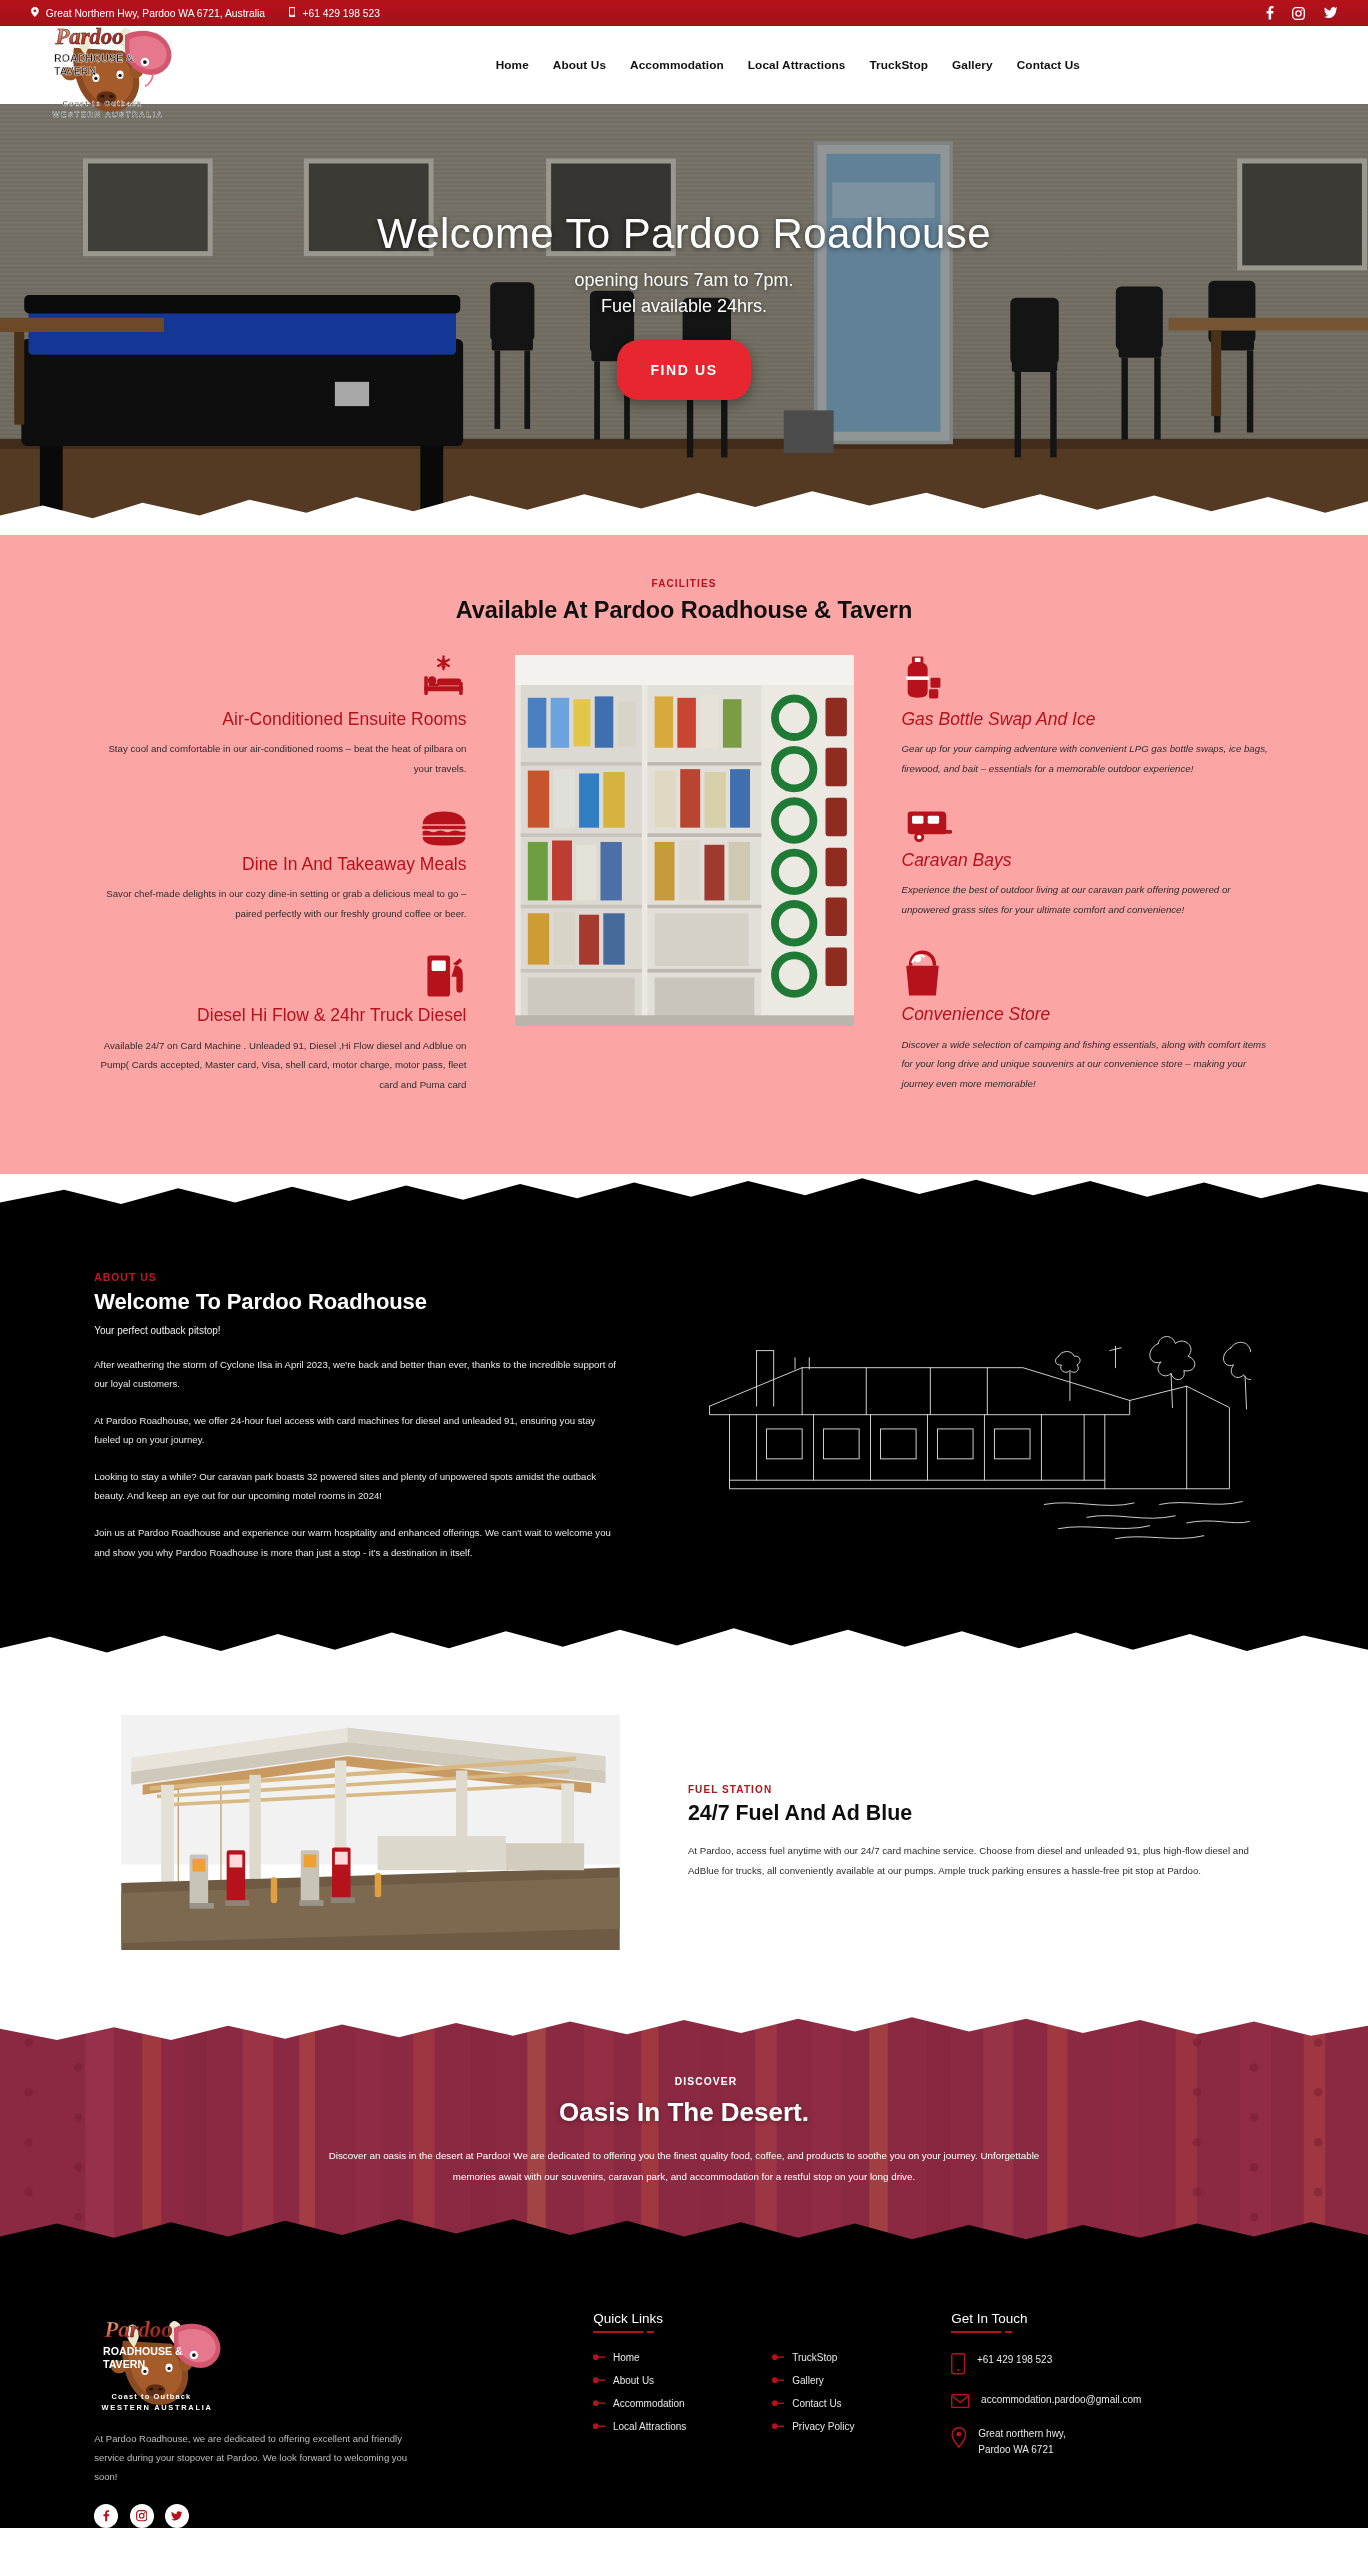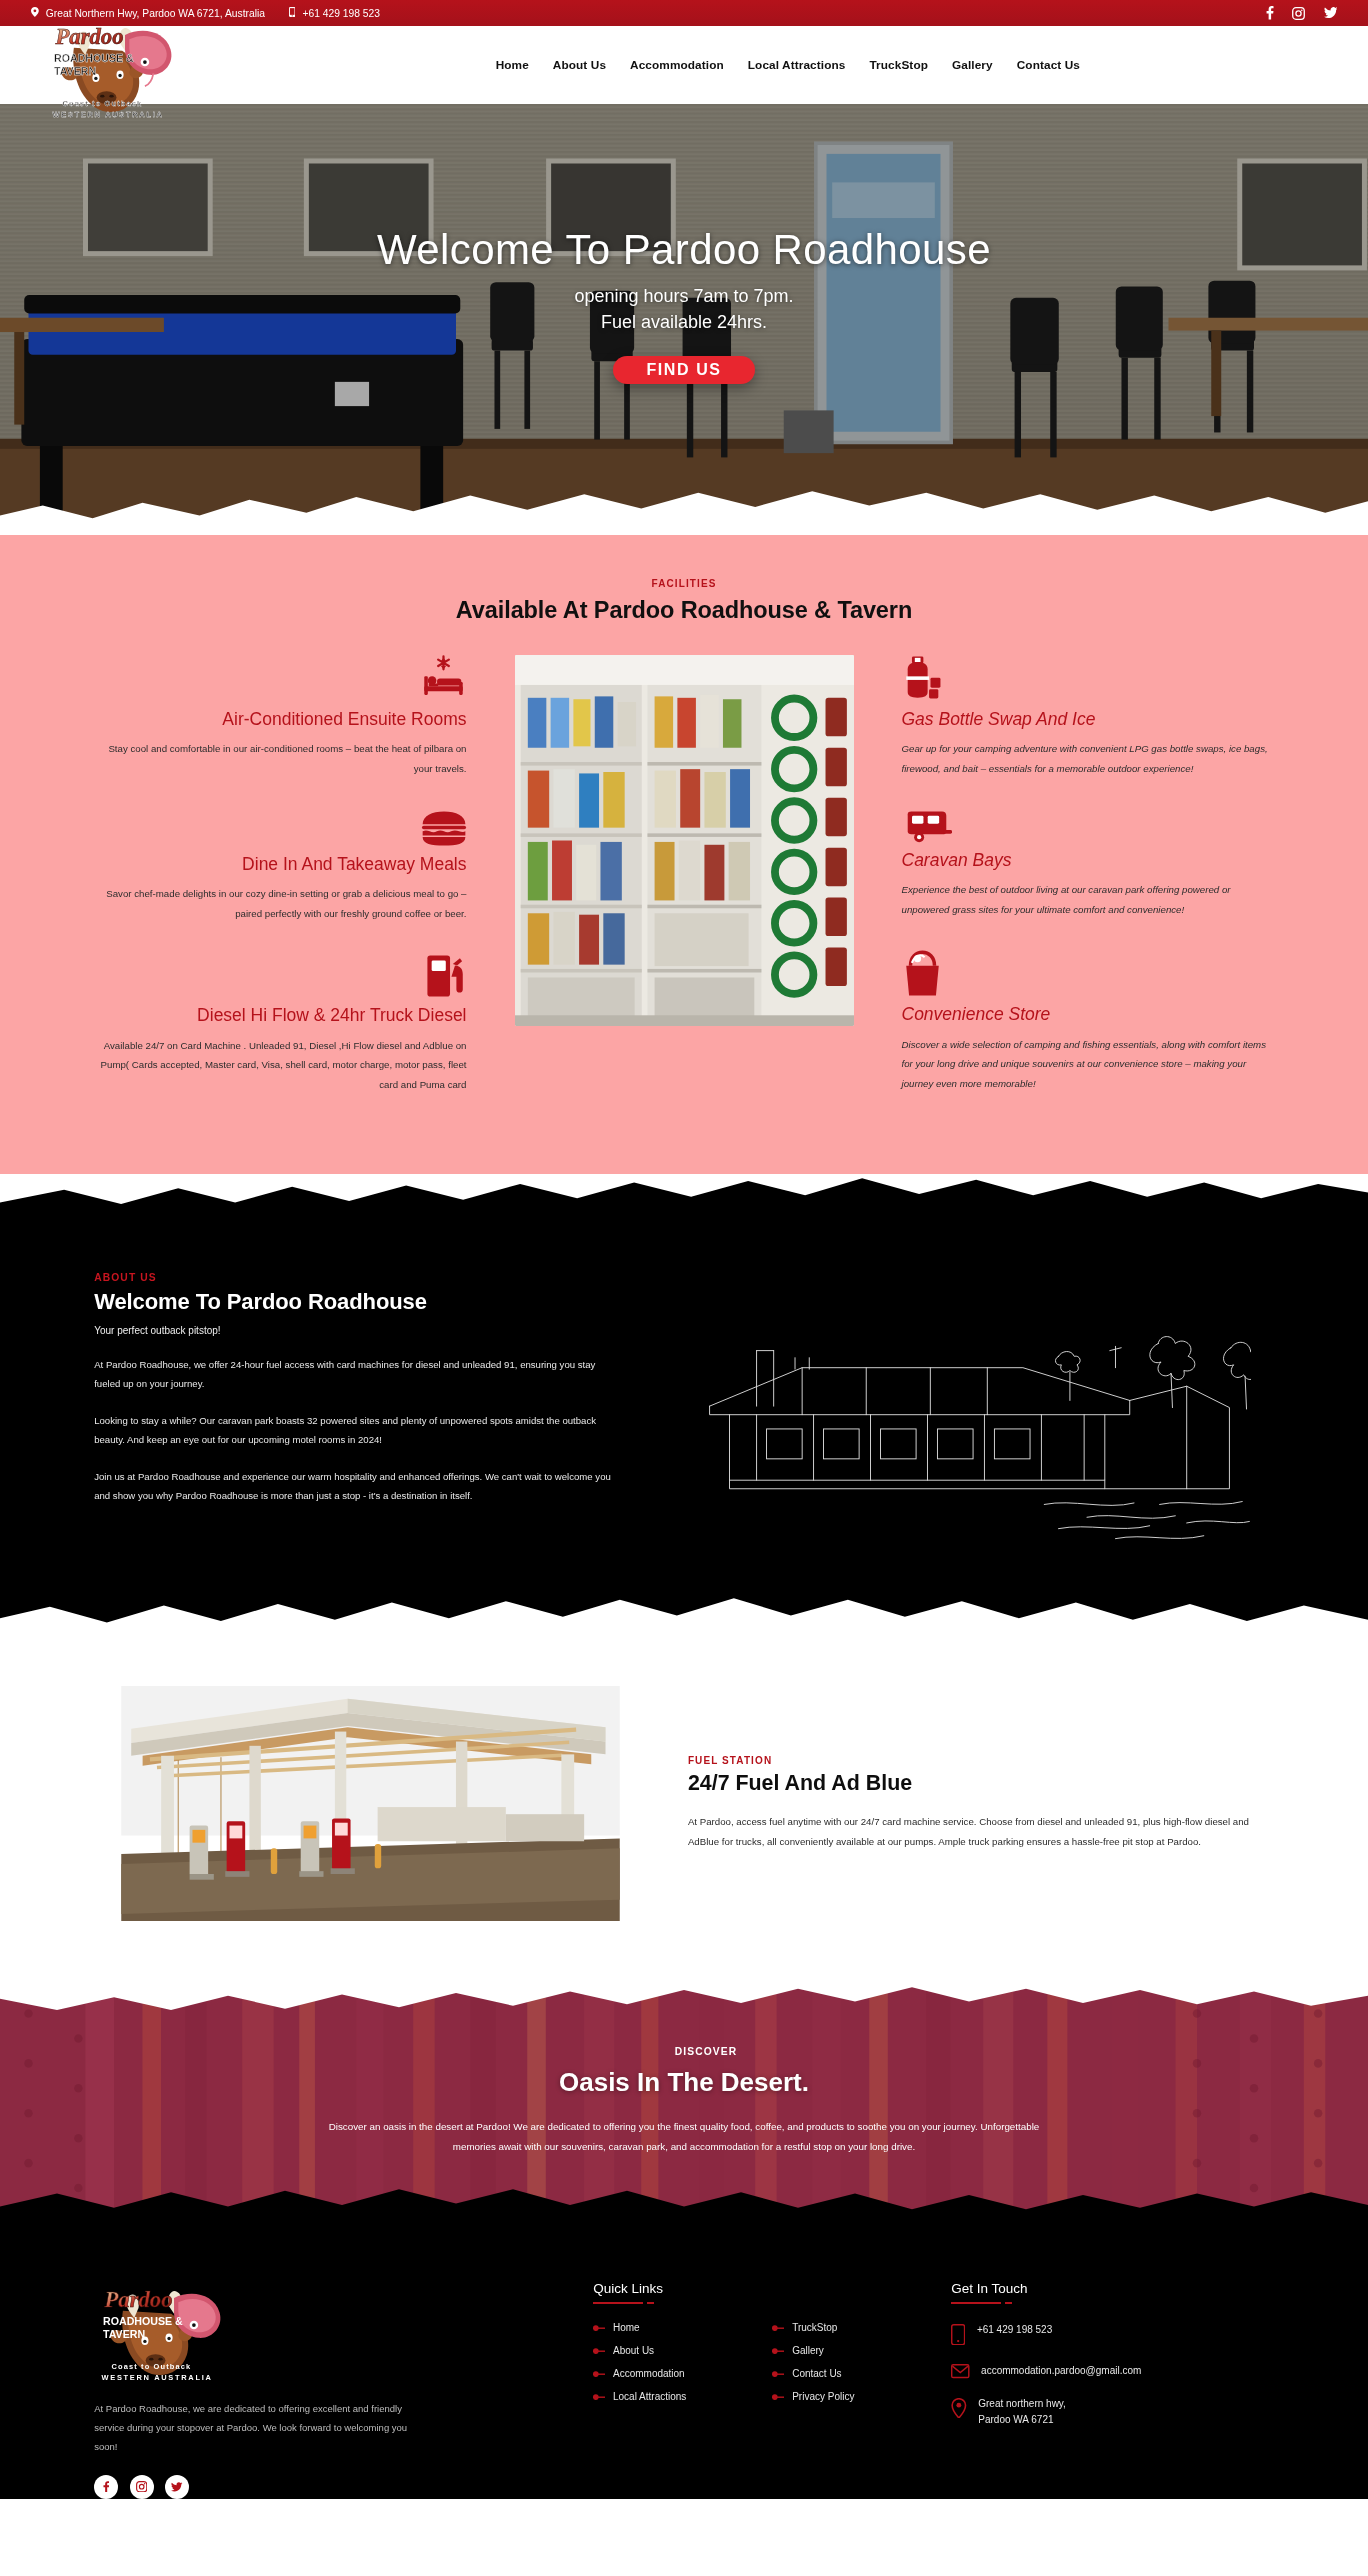--- a/index.html
+++ b/index.html
@@ -49,21 +49,21 @@
     display:flex; flex-direction:column; align-items:center; justify-content:center;
     text-align:center; color:#fff; padding-bottom:28.5px;
   }
   .hero h1 {
     font-size:42px; font-weight:400; letter-spacing:0.4px;
     text-shadow:0 1.4px 5px rgba(0,0,0,.55); margin-bottom:10px;
   }
   .hero p { font-size:18px; line-height:1.42; text-shadow:0 1.4px 4.3px rgba(0,0,0,.55); font-weight:400;}
   .btn-find {
     margin-top:21.4px; background:#e8262f; color:#fff; border:none; border-radius:21.4px;
-    padding:5px 33px; font-size:16px; font-weight:700; letter-spacing:1.6px; cursor:pointer;
+    padding:22px 33px; font-size:14px; font-weight:700; letter-spacing:1.6px; cursor:pointer;
     box-shadow:0 4.3px 13px rgba(0,0,0,.35);
   }
   .torn-bottom { position:absolute; left:0; bottom:-1.4px; width:1368px; z-index:6; display:block; }
   .torn-top { position:absolute; left:0; top:-1.4px; width:1368px; z-index:6; display:block; }
 
   
   .facilities { background:#fca5a5; padding:43px 0 50px; position:relative; }
   .eyebrow {
     color:#b5121b; font-size:10px; font-weight:700; letter-spacing:1.1px; text-align:center;
     text-transform:uppercase;
@@ -516,20 +516,21 @@
   <div class="about-wrap">
     <svg class="torn-top" viewBox="0 0 1920 56" preserveAspectRatio="none" style="position:relative;">
       <path d="M0 0 L1920 0 L1920 26 L1850 14 L1770 34 L1690 12 L1610 32 L1530 10 L1450 30 L1370 8 L1290 28 L1210 6 L1130 30 L1050 10 L970 32 L890 12 L810 34 L730 14 L650 36 L570 16 L490 38 L410 18 L330 40 L250 20 L170 42 L90 22 L0 40 Z" fill="#ffffff"></path>
     </svg>
     <section class="about">
       <div class="about-inner">
         <div class="about-text">
           <div class="eyebrow2">ABOUT US</div>
           <h2>Welcome To Pardoo Roadhouse</h2>
           <div class="lead">Your perfect outback pitstop!</div>
+          <p class="body">After weathering the storm of Cyclone Ilsa in April 2023, we're back and better than ever, thanks to the incredible support of our loyal customers.</p>
           <p class="body">At Pardoo Roadhouse, we offer 24-hour fuel access with card machines for diesel and unleaded 91, ensuring you stay fueled up on your journey.</p>
           <p class="body">Looking to stay a while? Our caravan park boasts 32 powered sites and plenty of unpowered spots amidst the outback beauty. And keep an eye out for our upcoming motel rooms in 2024!</p>
           <p class="body">Join us at Pardoo Roadhouse and experience our warm hospitality and enhanced offerings. We can't wait to welcome you and show you why Pardoo Roadhouse is more than just a stop - it's a destination in itself.</p>
         </div>
         <div class="about-art">
           <svg width="563" height="235" viewBox="0 0 790 330">
             <g fill="none" stroke="#dedede" stroke-width="1.3" stroke-linecap="round">
 
               <path d="M30 128 L160 74 L470 74 L620 120"></path>
               <path d="M30 128 L30 140 L620 140 L620 120"></path>

